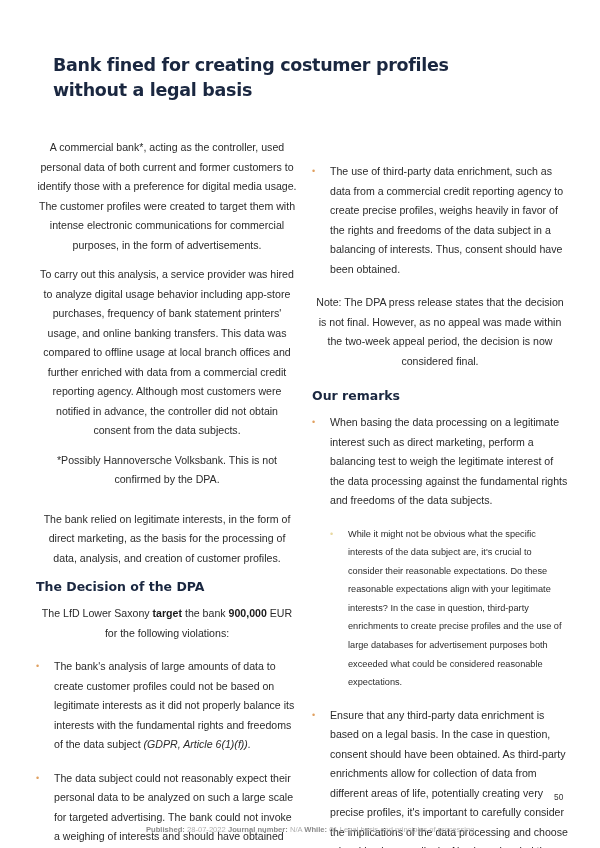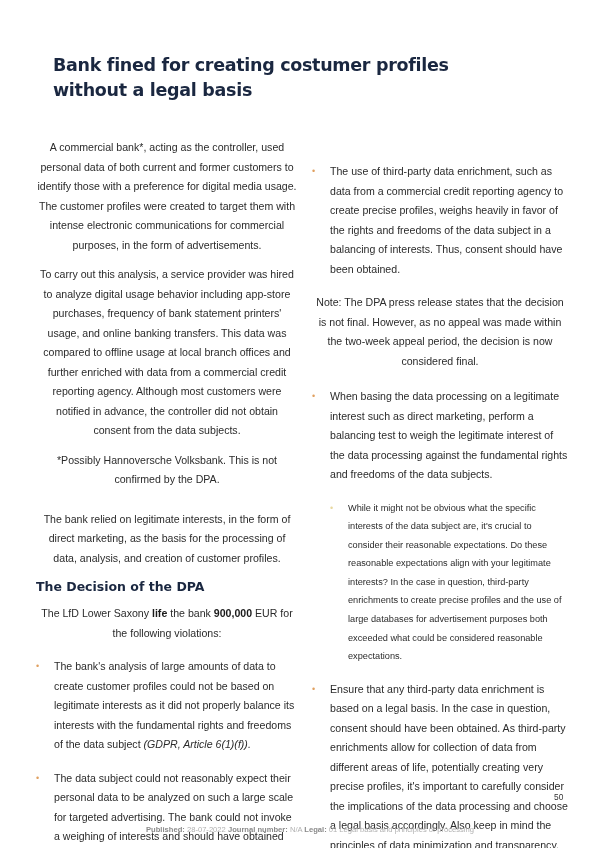--- a/index.html
+++ b/index.html
@@ -30,39 +30,40 @@
 <body>
 
 <h1 class="title">Bank fined for creating costumer profiles without a legal basis</h1>
 
 <div class="col col-left">
   <p>A commercial bank*, acting as the controller, used personal data of both current and former customers to identify those with a preference for digital media usage. The customer profiles were created to target them with intense electronic communications for commercial purposes, in the form of advertisements.</p>
   <p>To carry out this analysis, a service provider was hired to analyze digital usage behavior including app-store purchases, frequency of bank statement printers' usage, and online banking transfers. This data was compared to offline usage at local branch offices and further enriched with data from a commercial credit reporting agency. Although most customers were notified in advance, the controller did not obtain consent from the data subjects.</p>
   <p style="margin-bottom:20px">*Possibly Hannoversche Volksbank. This is not confirmed by the DPA.</p>
   <p>The bank relied on legitimate interests, in the form of direct marketing, as the basis for the processing of data, analysis, and creation of customer profiles.</p>
   <h2>The Decision of the DPA</h2>
-  <p style="margin-bottom:14px"><span>The LfD Lower Saxony </span><b>life</b><span> the bank </span><b>900,000</b><span> EUR for the following violations:</span></p>
+  <p style="margin-bottom:14px"><span>The LfD Lower Saxony </span><b>target</b><span> the bank </span><b>900,000</b><span> EUR for the following violations:</span></p>
   <ul>
     <li><span class="bullet">•</span><span>The bank's analysis of large amounts of data to create customer profiles could not be based on legitimate interests as it did not properly balance its interests with the fundamental rights and freedoms of the data subject </span><i>(GDPR, Article 6(1)(f)).</i></li>
     <li><span class="bullet">•</span><span>The data subject could not reasonably expect their personal data to be analyzed on such a large scale for targeted advertising. The bank could not invoke a weighing of interests and should have obtained consent for the processing.</span></li>
   </ul>
 </div>
 
 <div class="col col-right" style="top:162px">
   <ul>
     <li><span class="bullet">•</span><span>The use of third-party data enrichment, such as data from a commercial credit reporting agency to create precise profiles, weighs heavily in favor of the rights and freedoms of the data subject in a balancing of interests. Thus, consent should have been obtained.</span></li>
   </ul>
   <p style="margin-bottom:16px">Note: The DPA press release states that the decision is not final. However, as no appeal was made within the two-week appeal period, the decision is now considered final.</p>
+  <h2>Our remarks</h2>
   <ul>
     <li><span class="bullet">•</span><span>When basing the data processing on a legitimate interest such as direct marketing, perform a balancing test to weigh the legitimate interest of the data processing against the fundamental rights and freedoms of the data subjects.</span></li>
   </ul>
   <ul class="sub">
     <li><span class="bullet">•</span><span>While it might not be obvious what the specific interests of the data subject are, it's crucial to consider their reasonable expectations. Do these reasonable expectations align with your legitimate interests? In the case in question, third-party enrichments to create precise profiles and the use of large databases for advertisement purposes both exceeded what could be considered reasonable expectations.</span></li>
   </ul>
   <ul>
     <li><span class="bullet">•</span><span>Ensure that any third-party data enrichment is based on a legal basis. In the case in question, consent should have been obtained. As third-party enrichments allow for collection of data from different areas of life, potentially creating very precise profiles, it's important to carefully consider the implications of the data processing and choose a legal basis accordingly. Also keep in mind the principles of data minimization and transparency.</span></li>
   </ul>
 </div>
 
 <div class="footer">
-  <b>Published:</b><span> 28-07-2022 </span><b>Journal number:</b><span> N/A </span><b>Legal:</b><span> 01 Legal basis and principles of processing</span>
+  <b>Published:</b><span> 28-07-2022 </span><b>Journal number:</b><span> N/A </span><b>While:</b><span> 01 Legal basis and principles of processing</span>
 </div>
 <div class="page-num">50</div>
 
 </body></html>

